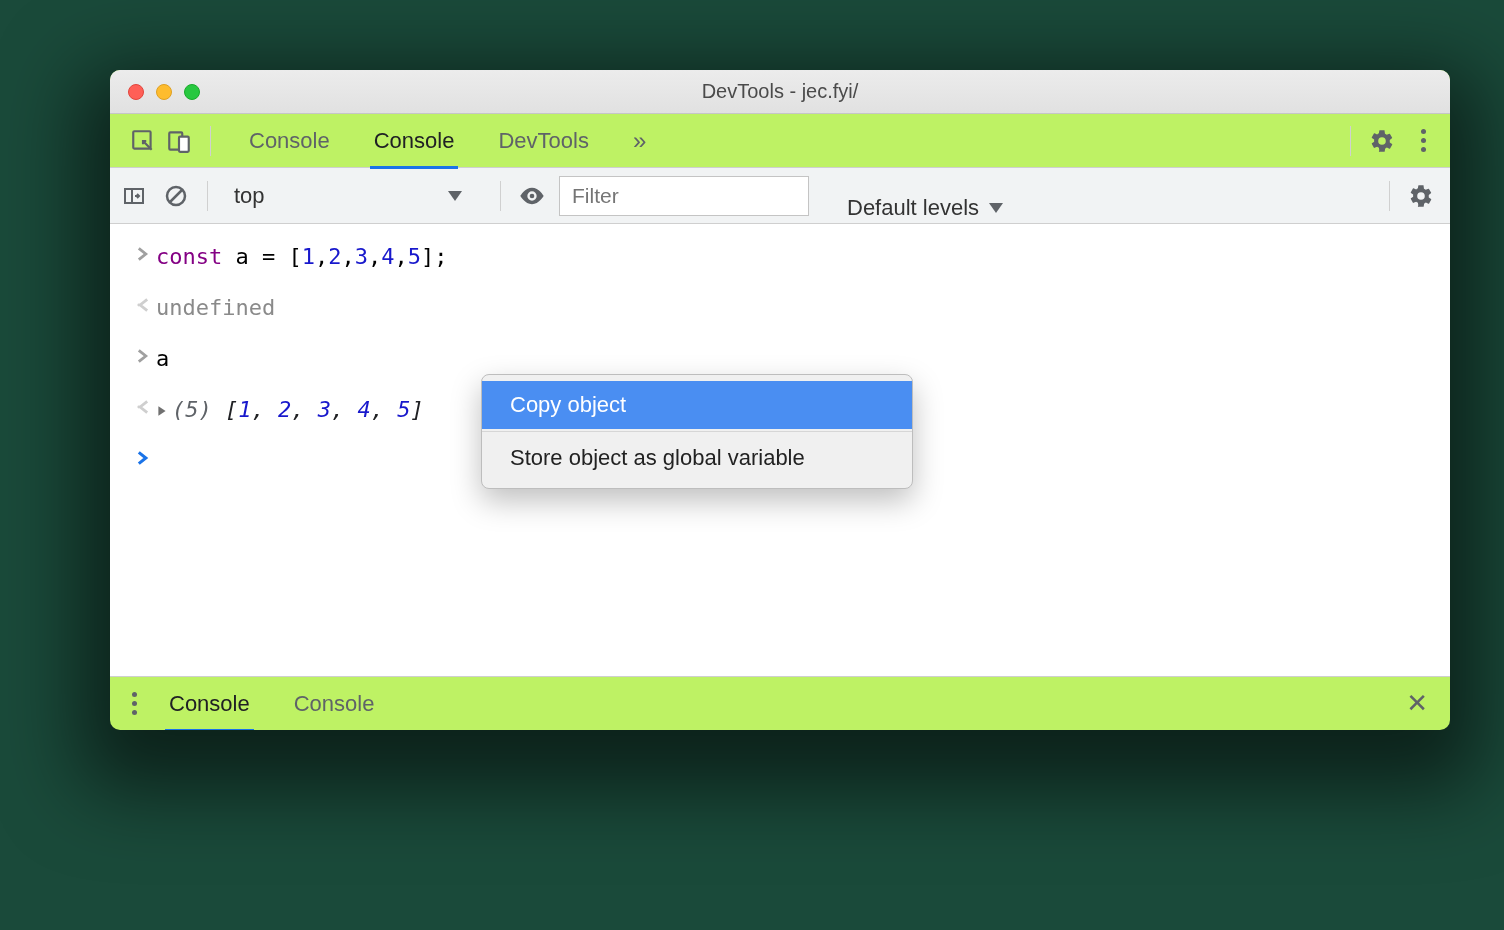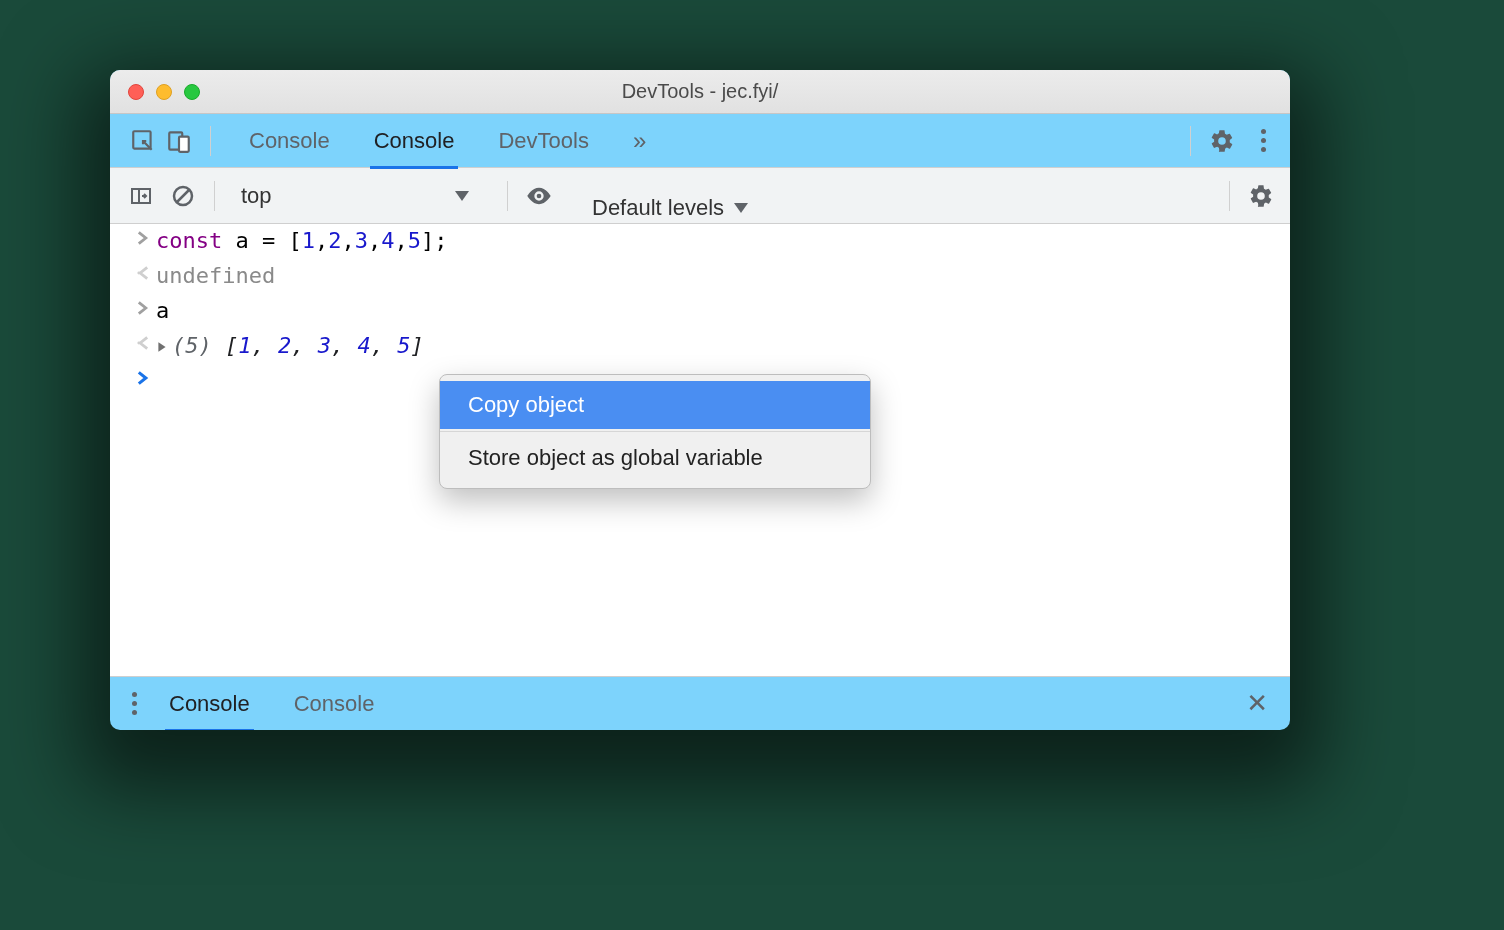--- a/index.html
+++ b/index.html
@@ -10,23 +10,23 @@
     height: 930px;
     background: #1a4a3a;
     font-family: -apple-system, BlinkMacSystemFont, "Segoe UI", Helvetica, Arial, sans-serif;
     position: relative;
     overflow: hidden;
   }
   .window {
     position: absolute;
     left: 110px;
     top: 70px;
-    width: 1180px;
+    width: 1340px;
     height: 660px;
-    background: #7dd3fc;
+    background: #bef264;
     border-radius: 10px;
     box-shadow: 0 30px 80px 30px rgba(0,0,0,0.55);
     display: flex;
     flex-direction: column;
     overflow: hidden;
   }
   
   .titlebar {
     height: 44px;
     background: linear-gradient(#ececec,#e1e1e1);
@@ -59,46 +59,46 @@
   .overflow { font-size:24px; color:#5f6368; padding:0 16px; cursor:pointer; }
   .spacer { flex:1; }
   .gear-right { margin-right: 8px; }
   
   .filterbar {
     height: 56px;
     border-bottom: 1px solid #cfcfcf;
     background:#f1f3f4;
     display:flex;
     align-items:center;
-    padding: 0 14px 0 16px;
+    padding: 0 14px 0 9px;
     gap: 12px;
   }
   .fb-icon { width:30px; height:30px; display:flex; align-items:center; justify-content:center; color:#5f6368; }
   .context-sel { display:flex; align-items:center; gap:8px; font-size:22px; color:#333; padding:0 22px 0 10px; height:40px; min-width:260px; position:relative; }
   .context-sel .tri { margin-left:auto; }
   .filter-input { height:40px; width:250px; border:1px solid #c4c4c4; background:#fff; font-size:21px; color:#9aa0a6; padding:0 12px; }
   .levels { font-size:22px; color:#333; display:flex; align-items:center; gap:10px; padding: 0 8px; margin-left: 18px; margin-top: 24px; }
   .tri { width:0; height:0; border-left:7px solid transparent; border-right:7px solid transparent; border-top:10px solid #5f6368; }
   
   .logarea { flex:1; overflow:auto; position:relative; font-family: Menlo, Consolas, monospace; font-size:22px; background:#fff; }
-  .row { display:flex; align-items:flex-start; padding: 4px 14px 6px 20px;  }
+  .row { display:flex; align-items:flex-start; padding: 20px 14px 6px 20px;  }
   .gut { width:26px; display:flex; justify-content:center; padding-top:3px; }
   .gut svg { display:block; }
   .code { white-space:pre; }
   .kw { color:#840084; }
   .num { color:#1818cc; }
   .und { color:#8a8a8a; }
   .arrlen { color:#5f6368; font-style:italic; }
   .arrb { color:#202124; font-style:italic; }
   .inum { color:#1818cc; font-style:italic; }
   .expander { display:inline-flex; align-items:center; margin-right:4px;}
   
   .ctxmenu {
     position:absolute;
-    left: 329px;
+    left: 371px;
     top: 150px;
     width: 432px;
     background:#f0f0f0;
     border:1px solid #bdbdbd;
     border-radius:8px;
     box-shadow: 0 12px 30px rgba(0,0,0,0.25);
     padding: 6px 0;
   }
   .ctx-item { height:48px; display:flex; align-items:center; padding:0 28px; font-size:22px; color:#222; font-family:-apple-system, sans-serif; }
   .ctx-item.hl { background:#4a8ef2; color:#fff; }
@@ -186,20 +186,21 @@
       <span>top</span>
       <div class="tri"></div>
     </div>
     <div class="sep-v"></div>
     <div class="fb-icon">
       <svg width="28" height="28" viewBox="0 0 24 24" fill="#5f6368">
           <path d="M12 5C6 5 2 12 2 12s4 7 10 7 10-7 10-7-4-7-10-7Zm0 11a4 4 0 1 1 0-8 4 4 0 0 1 0 8Z"></path>
           <circle cx="12" cy="12" r="2"></circle>
         </svg>
     </div>
+    <input class="filter-input" placeholder="Filter" style="">
     <div class="levels">
       <span>Default levels</span>
       <div class="tri"></div>
     </div>
     <div class="spacer"></div>
     <div class="sep-v"></div>
     <div class="fb-icon">
       <svg width="26" height="26" viewBox="0 0 24 24" fill="#5f6368">
           <path d="M19.14 12.94a7.14 7.14 0 0 0 .05-.94 7.14 7.14 0 0 0-.05-.94l2.03-1.58a.5.5 0 0 0 .12-.64l-1.92-3.32a.5.5 0 0 0-.61-.22l-2.39.96a7.03 7.03 0 0 0-1.62-.94l-.36-2.54A.5.5 0 0 0 14 2h-4a.5.5 0 0 0-.49.42l-.36 2.54c-.58.24-1.12.55-1.62.94l-2.39-.96a.5.5 0 0 0-.61.22L2.61 8.48a.5.5 0 0 0 .12.64l2.03 1.58c-.03.31-.05.63-.05.94s.02.63.05.94L2.73 14.16a.5.5 0 0 0-.12.64l1.92 3.32c.14.24.43.34.61.22l2.39-.96c.5.39 1.04.7 1.62.94l.36 2.54A.5.5 0 0 0 10 22h4a.5.5 0 0 0 .49-.42l.36-2.54c.58-.24 1.12-.55 1.62-.94l2.39.96c.18.12.47.02.61-.22l1.92-3.32a.5.5 0 0 0-.12-.64l-2.03-1.58ZM12 15.5A3.5 3.5 0 1 1 12 8.5a3.5 3.5 0 0 1 0 7Z"></path>
         </svg>

